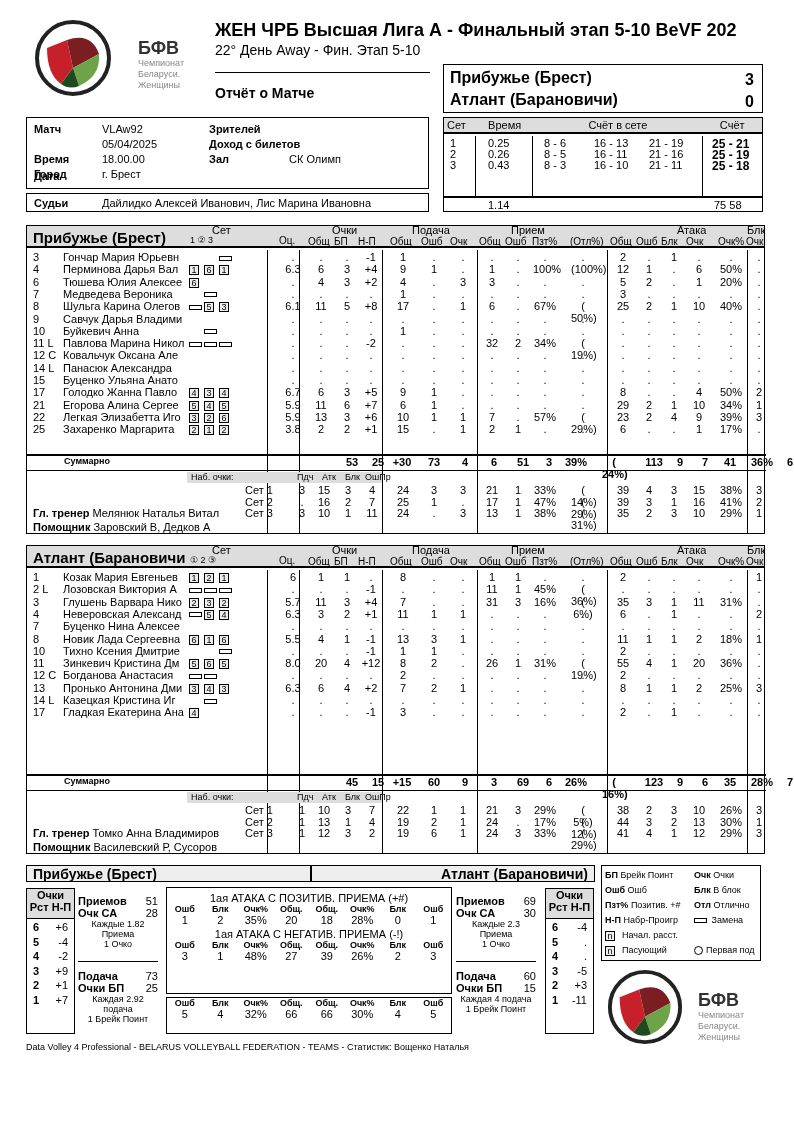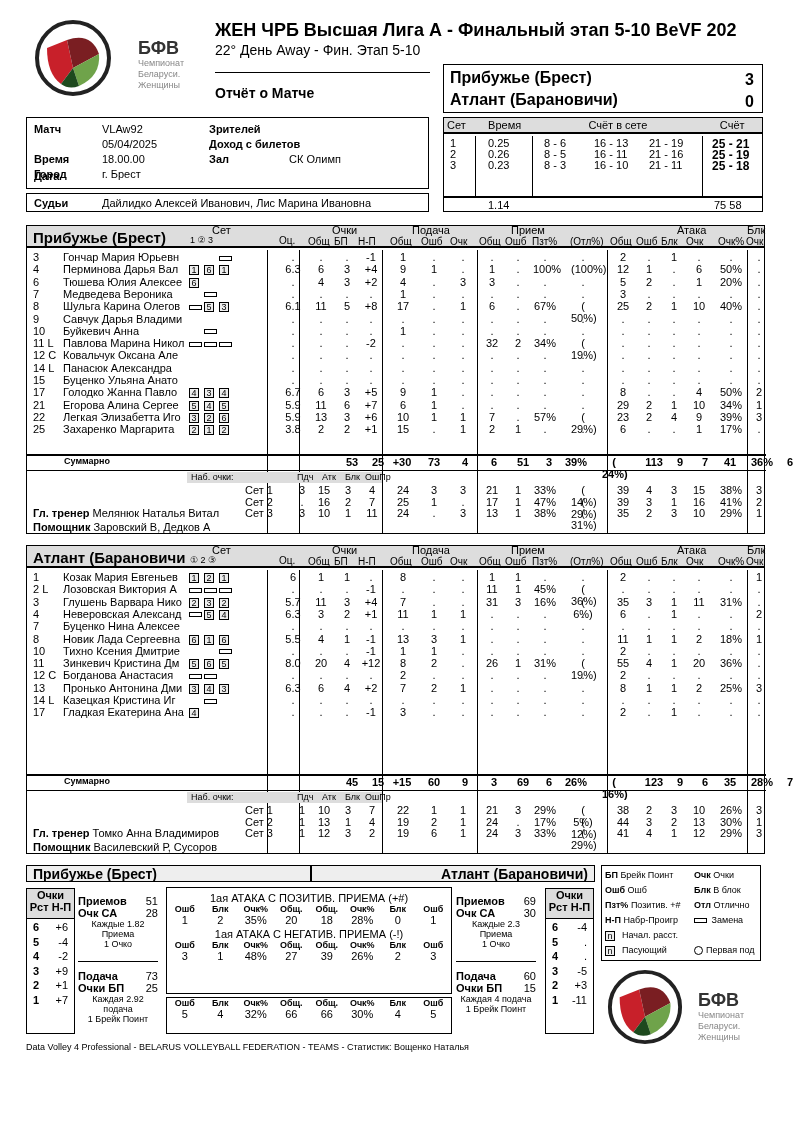--- a/index.html
+++ b/index.html
@@ -81,21 +81,21 @@
       <div style="position:relative;height:11px;font-size:11px;">
         <span class="abs" style="left:6px;top:0;">2</span>
         <span class="abs" style="left:44px;top:0;">0.26</span>
         <span class="abs" style="left:100px;top:0;">8 - 5</span>
         <span class="abs" style="left:150px;top:0;">16 - 11</span>
         <span class="abs" style="left:205px;top:0;">21 - 16</span>
         <span class="abs" style="left:268px;top:0;font-weight:bold;font-size:12px;">25 - 19</span>
       </div>
       <div style="position:relative;height:11px;font-size:11px;">
         <span class="abs" style="left:6px;top:0;">3</span>
-        <span class="abs" style="left:44px;top:0;">0.23</span>
+        <span class="abs" style="left:44px;top:0;">0.43</span>
         <span class="abs" style="left:100px;top:0;">8 - 3</span>
         <span class="abs" style="left:150px;top:0;">16 - 10</span>
         <span class="abs" style="left:205px;top:0;">21 - 11</span>
         <span class="abs" style="left:268px;top:0;font-weight:bold;font-size:12px;">25 - 18</span>
       </div>
     </div>
 </div>
 <div class="abs box settbl" style="left:443px;top:197px;width:320px;height:15px;">
   <span class="abs" style="left:44px;top:1px;">1.14</span>
   <span class="abs" style="left:270px;top:1px;">75  58</span>

